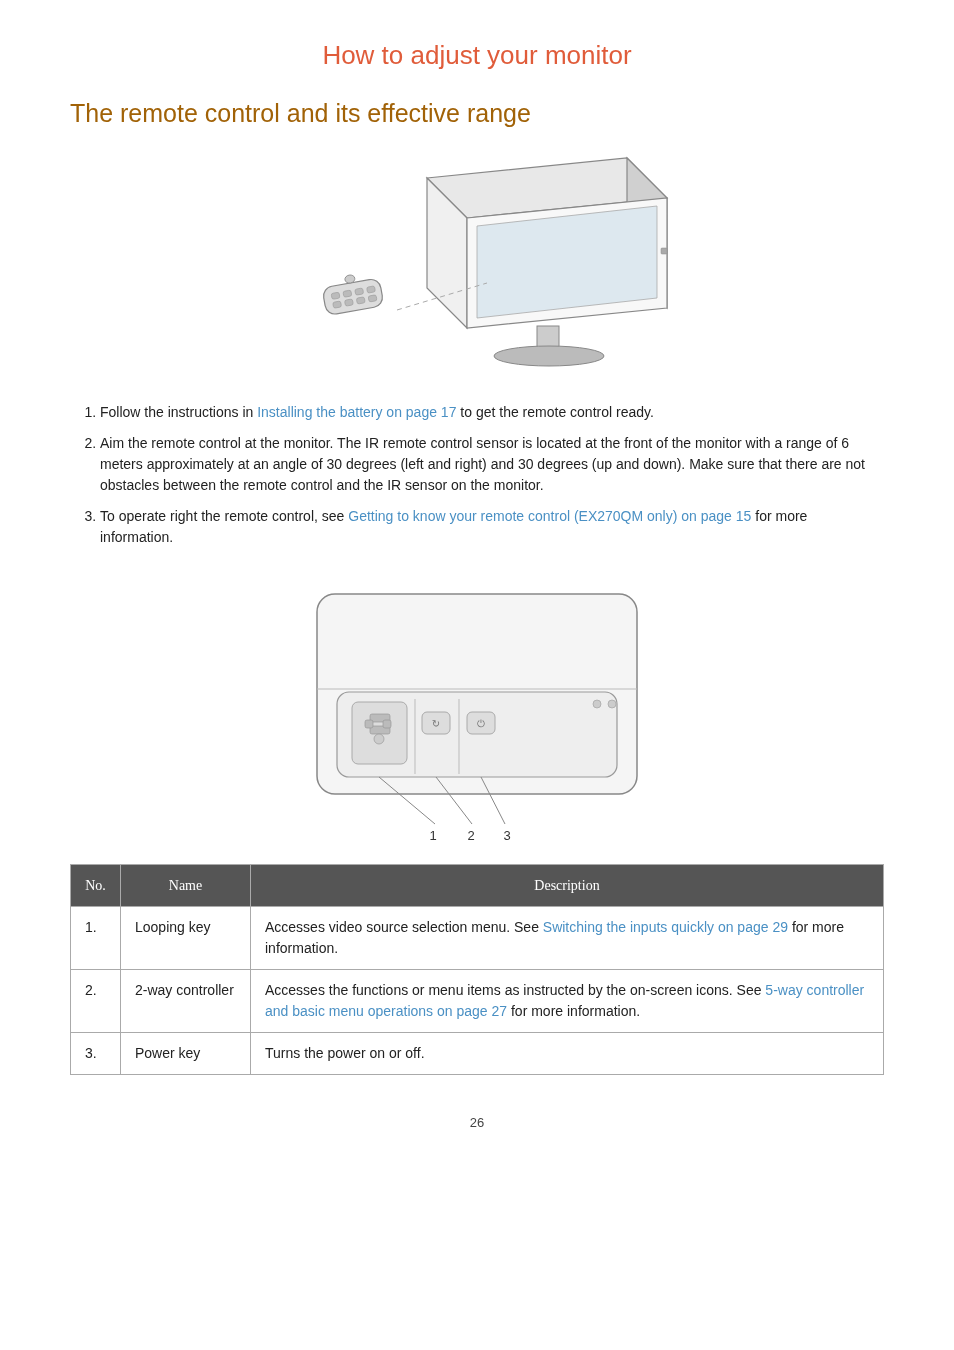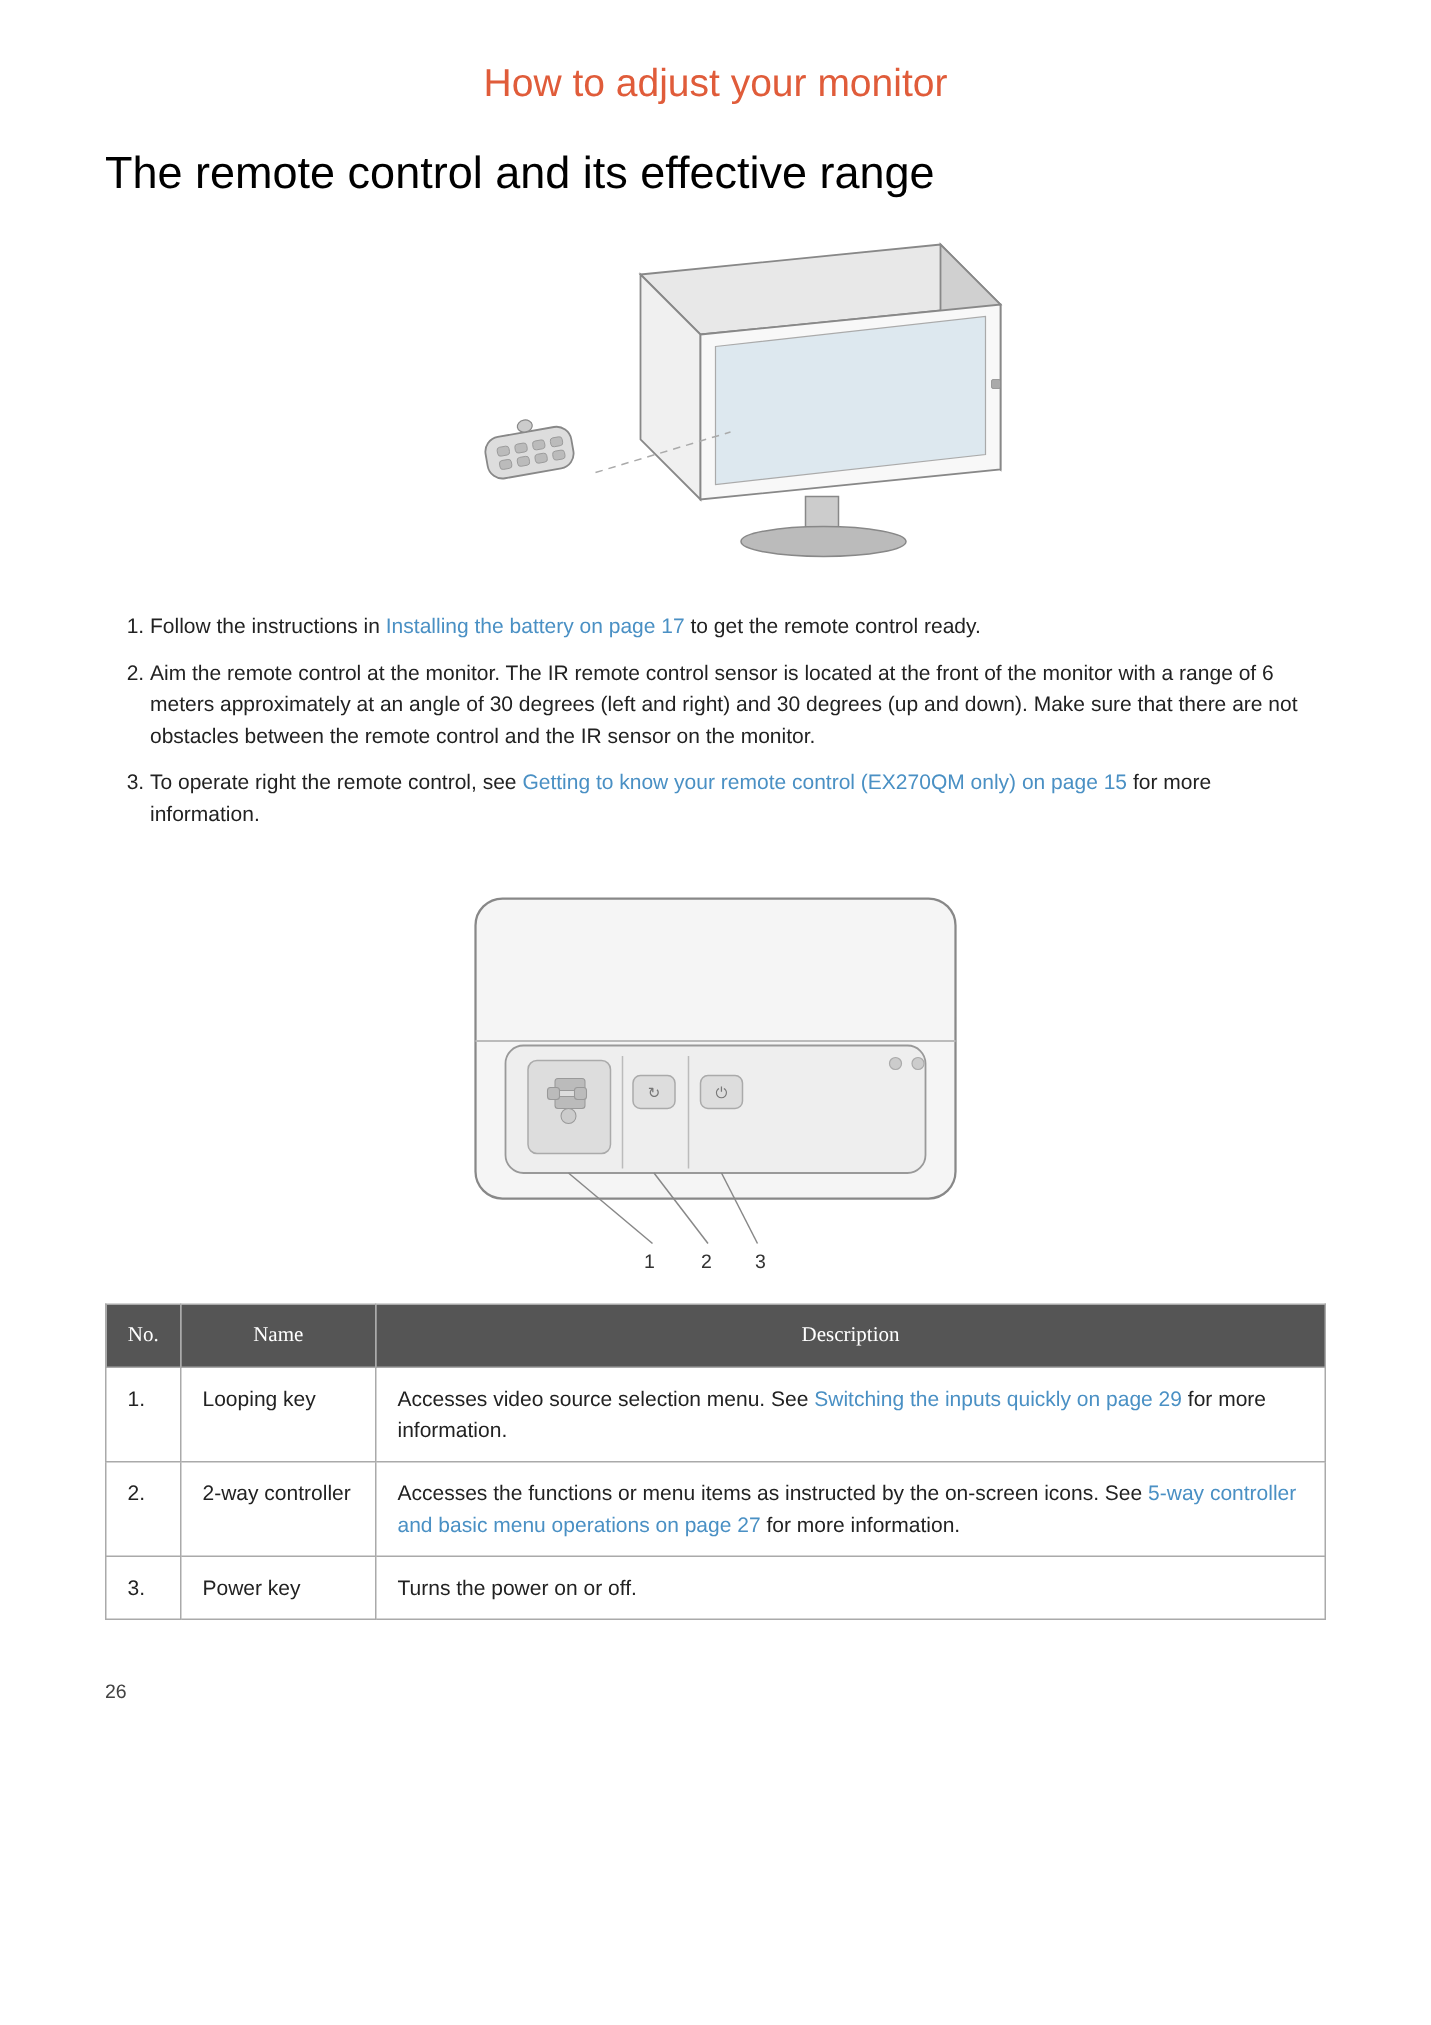--- a/index.html
+++ b/index.html
@@ -15,24 +15,24 @@
 
     h1.page-title {
       color: #e05c3a;
       font-size: 26px;
       font-weight: normal;
       margin-bottom: 28px;
       text-align: center;
     }
 
     h2.section-title {
-      font-size: 30px;
+      font-size: 25px;
       font-weight: normal;
       margin-bottom: 20px;
-      color: #000000;
+      color: #a16207;
     }
 
     .section {
       margin-bottom: 36px;
     }
 
     
     .illustration-container {
       display: flex;
       justify-content: center;
@@ -88,20 +88,21 @@
     }
     table.control-table tbody td:first-child {
       width: 50px;
       text-align: left;
     }
     table.control-table tbody td:nth-child(2) {
       width: 130px;
     }
 
     .page-number {
+      text-align: center;
       margin-top: 40px;
       color: #444;
       font-size: 13px;
     }
   </style>
 </head>
 <body>
 
 <h1 class="page-title">How to adjust your monitor</h1>
 

